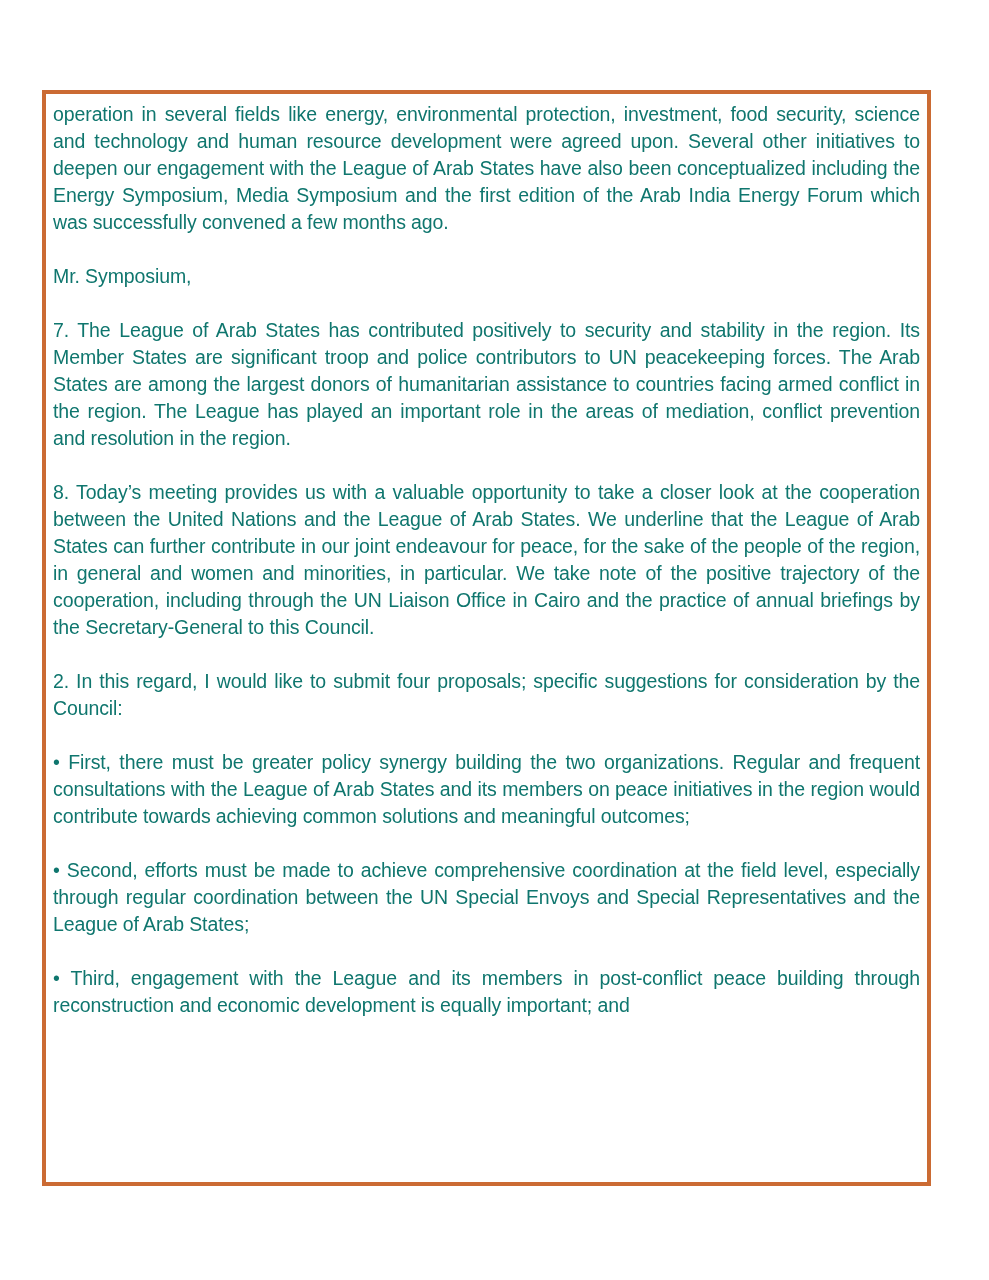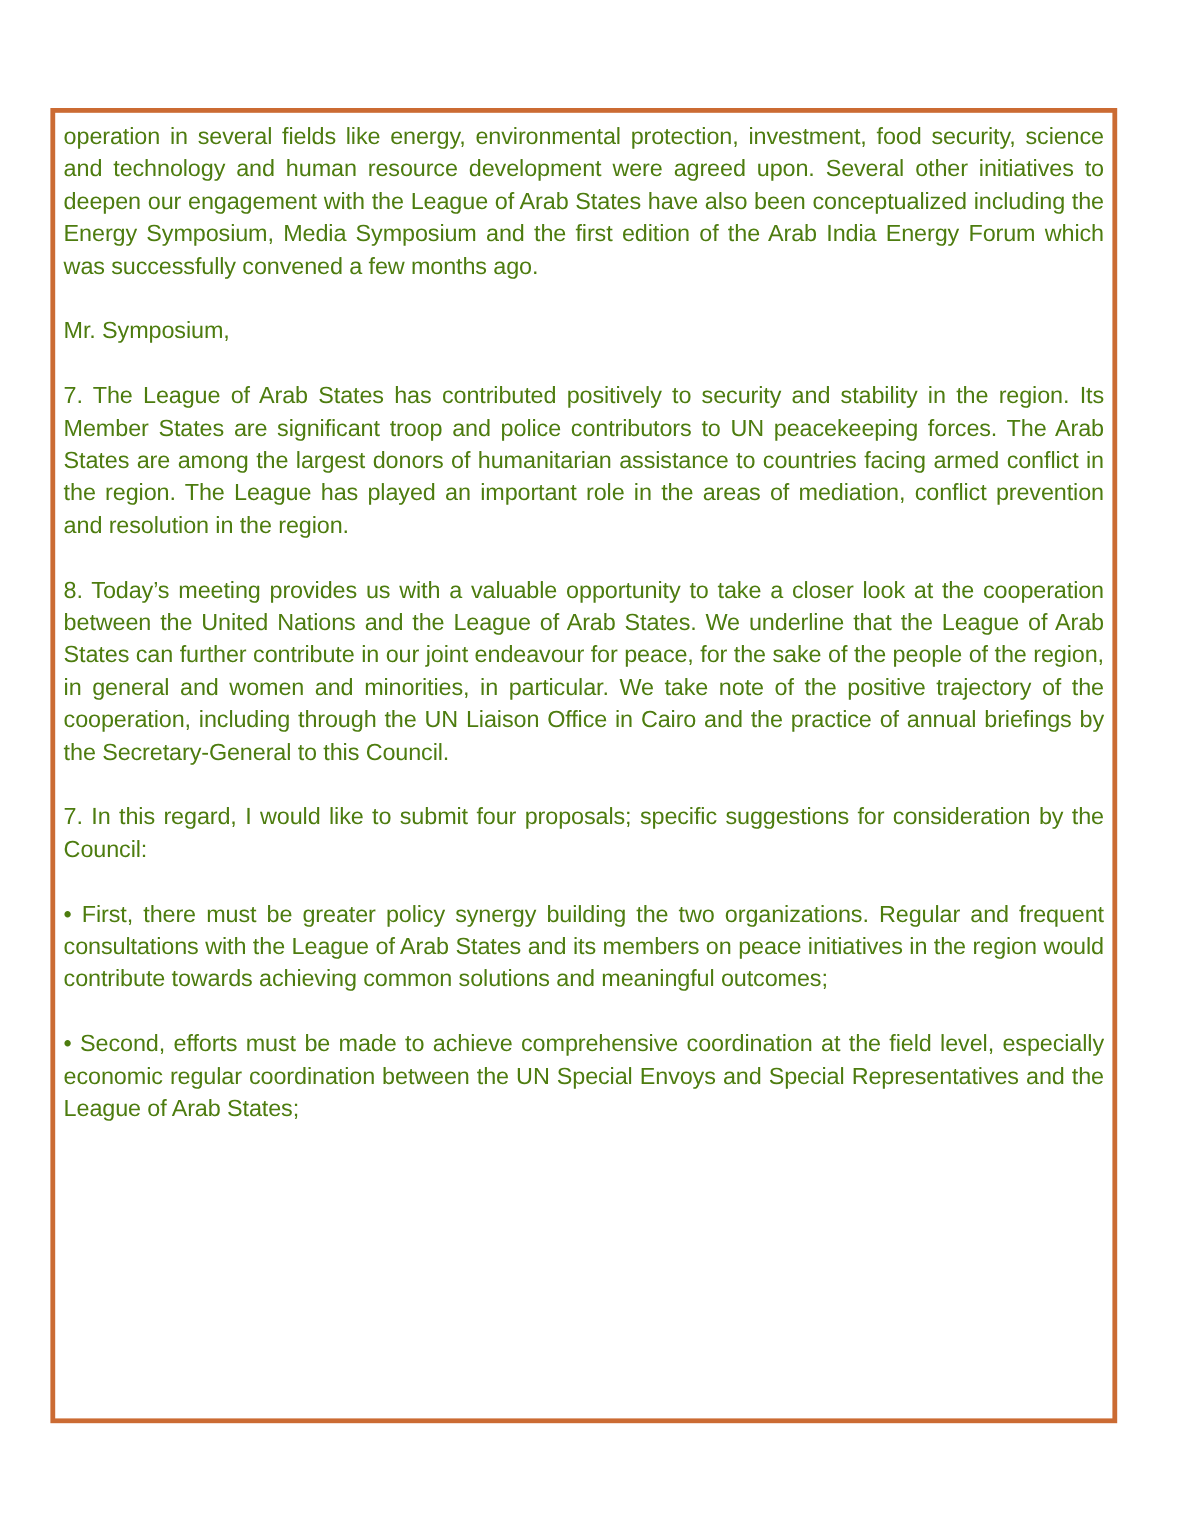--- a/index.html
+++ b/index.html
@@ -23,29 +23,30 @@
     border: 4px solid #cb6b33;
     padding: 7px 7px 0 7px;
     overflow: hidden;
     background: #ffffff;
   }
   .doc-frame p {
     margin: 0 0 27px 0;
     font-size: 19.5px;
     line-height: 27px;
     letter-spacing: -0.1px;
-    color: #4d7c0f;
+    color: #0f766e;
     text-align: justify;
     text-align-last: left;
   }
 </style>
 </head>
 <body>
 
 <div class="doc-frame">
   <p>operation in several fields like energy, environmental protection, investment, food security, science and technology and human resource development were agreed upon. Several other initiatives to deepen our engagement with the League of Arab States have also been conceptualized including the Energy Symposium, Media Symposium and the first edition of the Arab India Energy Forum which was successfully convened a few months ago.</p>
   <p>Mr. Symposium,</p>
   <p>7. The League of Arab States has contributed positively to security and stability in the region. Its Member States are significant troop and police contributors to UN peacekeeping forces. The Arab States are among the largest donors of humanitarian assistance to countries facing armed conflict in the region. The League has played an important role in the areas of mediation, conflict prevention and resolution in the region.</p>
   <p>8. Today’s meeting provides us with a valuable opportunity to take a closer look at the cooperation between the United Nations and the League of Arab States. We underline that the League of Arab States can further contribute in our joint endeavour for peace, for the sake of the people of the region, in general and women and minorities, in particular. We take note of the positive trajectory of the cooperation, including through the UN Liaison Office in Cairo and the practice of annual briefings by the Secretary-General to this Council.</p>
-  <p>7. In this regard, I would like to submit four proposals; specific suggestions for consideration by the Council:</p>
+  <p>2. In this regard, I would like to submit four proposals; specific suggestions for consideration by the Council:</p>
   <p>• First, there must be greater policy synergy building the two organizations. Regular and frequent consultations with the League of Arab States and its members on peace initiatives in the region would contribute towards achieving common solutions and meaningful outcomes;</p>
-  <p>• Second, efforts must be made to achieve comprehensive coordination at the field level, especially economic regular coordination between the UN Special Envoys and Special Representatives and the League of Arab States;</p>
+  <p>• Second, efforts must be made to achieve comprehensive coordination at the field level, especially through regular coordination between the UN Special Envoys and Special Representatives and the League of Arab States;</p>
+  <p>• Third, engagement with the League and its members in post-conflict peace building through reconstruction and economic development is equally important; and</p>
 </div>
 
 </body></html>

